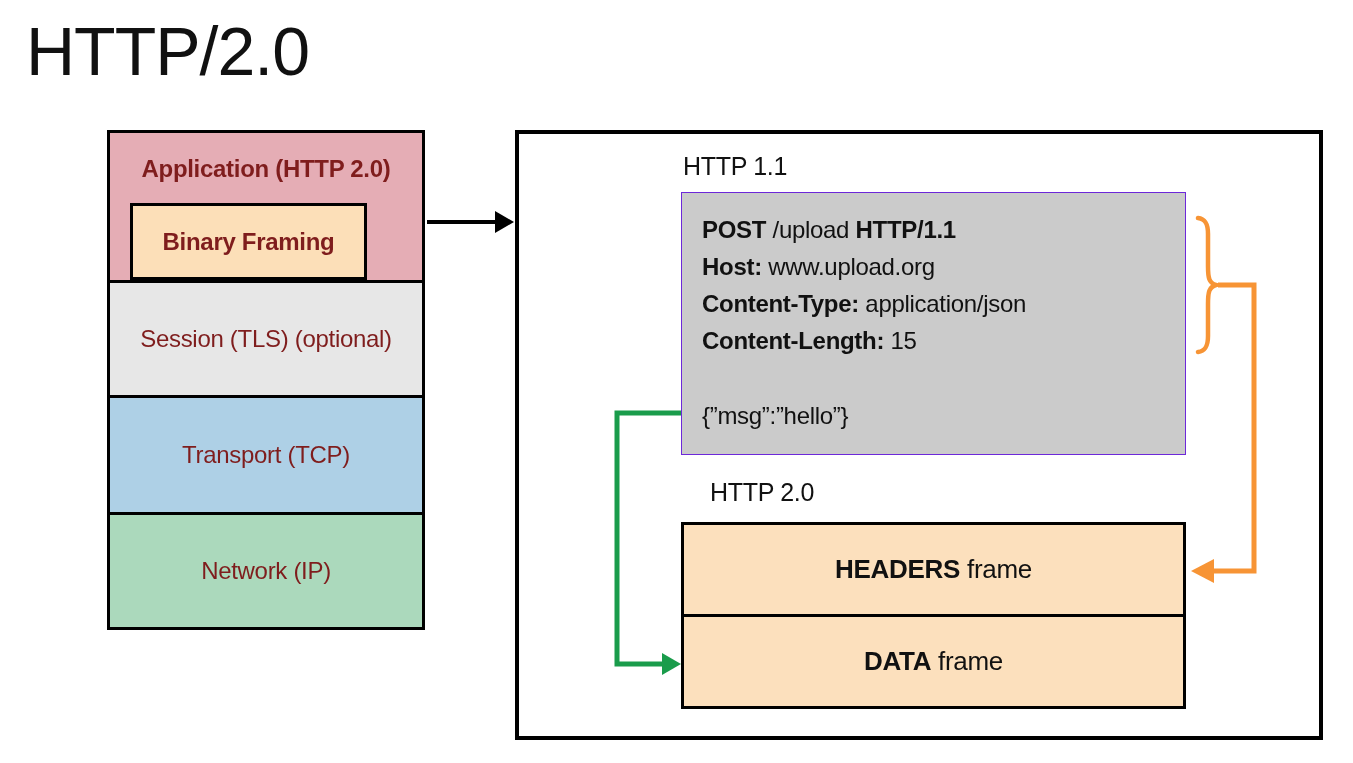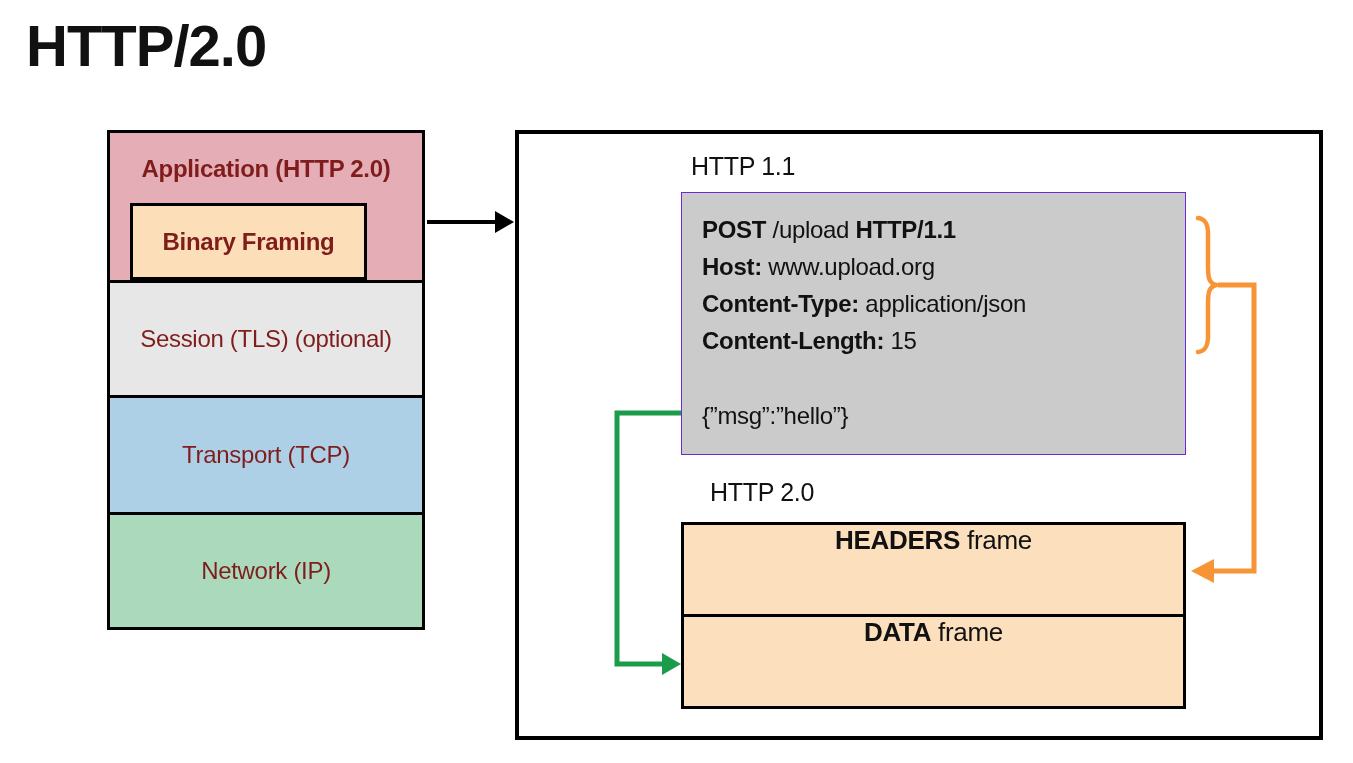--- a/index.html
+++ b/index.html
@@ -12,22 +12,22 @@
     position: relative;
     width: 1353px;
     height: 763px;
     background: #ffffff;
     overflow: hidden;
   }
   .title {
     position: absolute;
     left: 26px;
     top: 12px;
-    font-size: 58px;
-    font-weight: 700;
+    font-size: 68px;
+    font-weight: 400;
     letter-spacing: -1px;
     color: #111111;
   }
   
   .stack {
     position: absolute;
     left: 107px;
     top: 130px;
     width: 318px;
     height: 500px;
@@ -72,21 +72,21 @@
     border: 4px solid #000;
     box-sizing: border-box;
     background: #ffffff;
   }
   .section-label {
     position: absolute;
     font-size: 25px;
     letter-spacing: -0.3px;
     color: #111;
   }
-  .label-http11 { left: 683px; top: 152px; margin-left: 8px; }
+  .label-http11 { left: 683px; top: 152px; }
   .label-http20 { left: 710px; top: 478px; }
   .request-box {
     position: absolute;
     left: 681px;
     top: 192px;
     width: 505px;
     height: 263px;
     border: 1px solid #6d28d9;
     box-sizing: border-box;
     padding: 18px 8px 0 20px;
@@ -101,21 +101,21 @@
     left: 681px;
     top: 522px;
     width: 505px;
   }
   .frame {
     box-sizing: border-box;
     width: 505px;
     height: 95px;
     border: 3px solid #000;
     display: flex;
-    align-items: flex-start;
+    align-items: center;
     justify-content: center;
     font-size: 26px;
     letter-spacing: -0.3px;
     color: #111;
   }
   .frame + .frame { margin-top: -3px; }
   .frame b, .request-box b { font-weight: 700; }
   
   .overlay {
     position: absolute;

